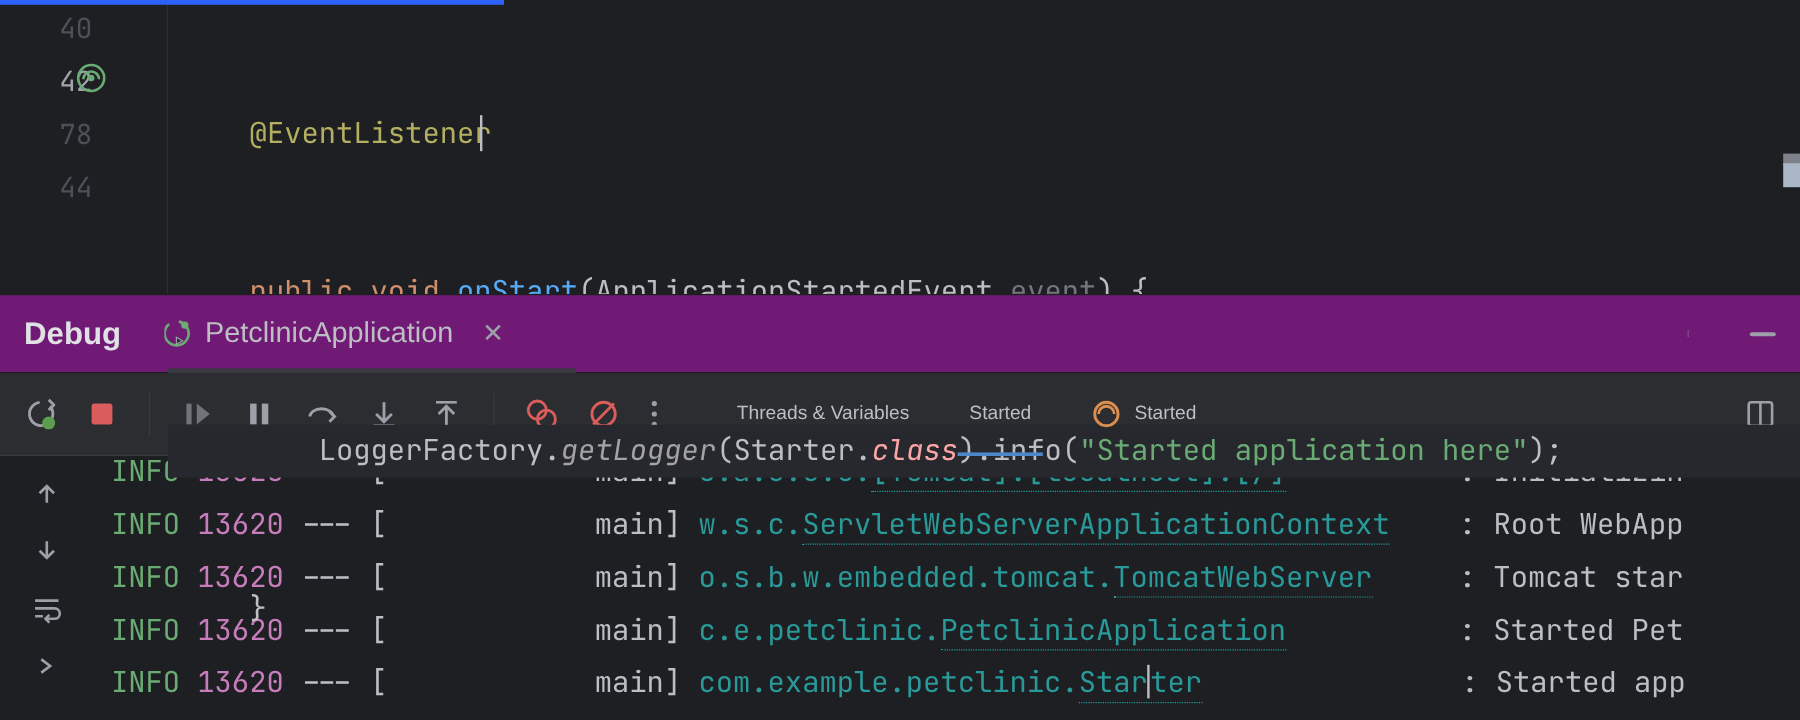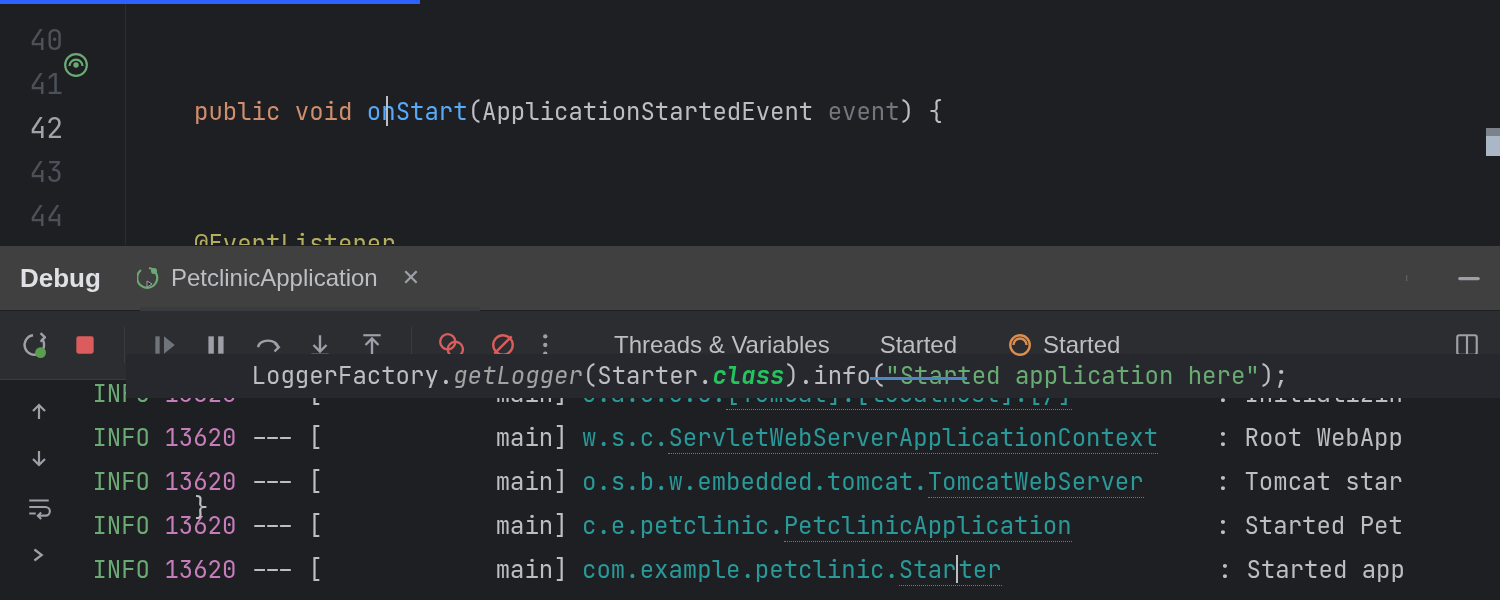--- a/index.html
+++ b/index.html
@@ -24,26 +24,26 @@
   }
   .progress-bar {
     position: absolute;
     top: 0; left: 0;
     height: 4px;
     width: 420px;
     background: #2e62ff;
     z-index: 10;
   }
   .gutter {
-    width: 126px;
-    padding-top: 18px;
+    width: 140px;
+    padding-top: 2px;
     border-right: 1px solid #2b2d30;
     text-align: right;
     color: #4b5059;
-    font-size: 28px;
+    font-size: 23px;
     line-height: 44px;
     position: relative;
   }
   .gutter .ln { padding-right: 62px; height: 44px; }
   .gutter .ln.current { color: #a1a3ab; }
   .gutter-icon {
     position: absolute;
     left: 63px;
     top: 52px;
     width: 26px; height: 26px;
@@ -58,41 +58,41 @@
   }
   .code .row { height: 44px; padding-left: 68px; }
   .code .row.hl { background: #26282e; }
   .tok-ann { color: #b3ae60; }
   .tok-kw  { color: #cf8e6d; }
   .tok-fn  { color: #57aaf7; }
   .tok-type{ color: #bcbec4; }
   .tok-param{ color: #72767d; }
   .tok-punc{ color: #bcbec4; }
   .tok-call{ color: #a3a3a3; font-style: italic; }
-  .tok-field{ color: #22c55e; font-style: italic; font-weight: bold; }
+  .tok-field{ color: #fca5a5; font-style: italic; }
   .tok-str { color: #6aab73; }
   .caret {
     position: absolute;
     width: 2px; height: 30px;
     background: #bcbec4;
   }
   .mini-marker {
     position: absolute;
     right: 0;
     top: 136px;
     width: 14px;
     height: 20px;
     background: #a9b7c6;
   }
   .mini-marker.top { top: 128px; height: 10px; background: #7c818a; }
 
   
   .tw-header {
     height: 65px;
-    background: #404040;
+    background: #701a75;
     display: flex;
     align-items: center;
     padding: 0 18px 0 20px;
     gap: 28px;
     border-top: 1px solid #1e1f22;
     position: relative;
   }
   .tw-title {
     font-size: 26px;
     font-weight: 600;
@@ -152,21 +152,21 @@
   .dbg-bar .ibtn {
     width: 34px; height: 34px;
     display: flex; align-items: center; justify-content: center;
     color: #9da0a8;
   }
   .dbg-bar .ibtn svg { width: 26px; height: 26px; }
   .dbg-tabs {
     display: flex;
     gap: 46px;
     margin-left: 22px;
-    font-size: 24px;
+    font-size: 16px;
     align-items: flex-start;
     height: 100%;
   }
   .dbg-tabs .tab { color: #bcbec4; padding: 0 2px; height:100%; display:flex; align-items:center; position:relative;}
   .dbg-tabs .tab.active::after {
     content:"";
     position:absolute; left:-8px; right:-8px; bottom:-1px;
     height:3px; background:#4a88c7;
   }
   .dbg-tabs .tab .act-ic { margin-right: 10px; }
@@ -218,35 +218,34 @@
 </head>
 <body>
 
 <div class="editor">
   <div class="progress-bar"></div>
   <div class="mini-marker top"></div>
   <div class="mini-marker"></div>
 
   <div class="gutter mono">
     <div class="ln">40</div>
-    <div class="ln">41</div>
     <div class="ln current">42</div>
-    <div class="ln">43</div>
+    <div class="ln">78</div>
     <div class="ln">44</div>
 
     <svg class="gutter-icon" viewBox="0 0 24 24">
       <circle cx="12" cy="12" r="10" fill="none" stroke="#6aab73" stroke-width="2"></circle>
       <path d="M6 13 A6 6 0 0 1 18 13" fill="none" stroke="#6aab73" stroke-width="2"></path>
       <circle cx="12" cy="12" r="2.5" fill="#6aab73"></circle>
     </svg>
   </div>
 
   <div class="code mono">
+    <div class="row"><span class="tok-ann">@EventListener</span></div>
     <div class="row"><span class="tok-kw">public</span> <span class="tok-kw">void</span> <span class="tok-fn">onStart</span><span class="tok-punc">(</span><span class="tok-type">ApplicationStartedEvent</span> <span class="tok-param">event</span><span class="tok-punc">) </span><span class="tok-punc">{</span></div>
-    <div class="row"><span class="tok-ann">@EventListener</span></div>
     <div class="row hl">    <span class="caret" style="left:260px; top:96px;"></span><span class="tok-type">LoggerFactory</span><span class="tok-punc">.</span><span class="tok-call">getLogger</span><span class="tok-punc">(</span><span class="tok-type">Starter</span><span class="tok-punc">.</span><span class="tok-field">class</span><span class="tok-punc">)</span><span class="tok-punc">.</span><span class="tok-type">info</span><span class="tok-punc">(</span><span class="tok-str">"Started application here"</span><span class="tok-punc">);</span></div>
     <div class="row"><span class="tok-punc">}</span></div>
     
   </div>
 </div>
 
 <div class="tw-header">
   <div class="tw-title">Debug</div>
 
   <div class="tw-tab">

